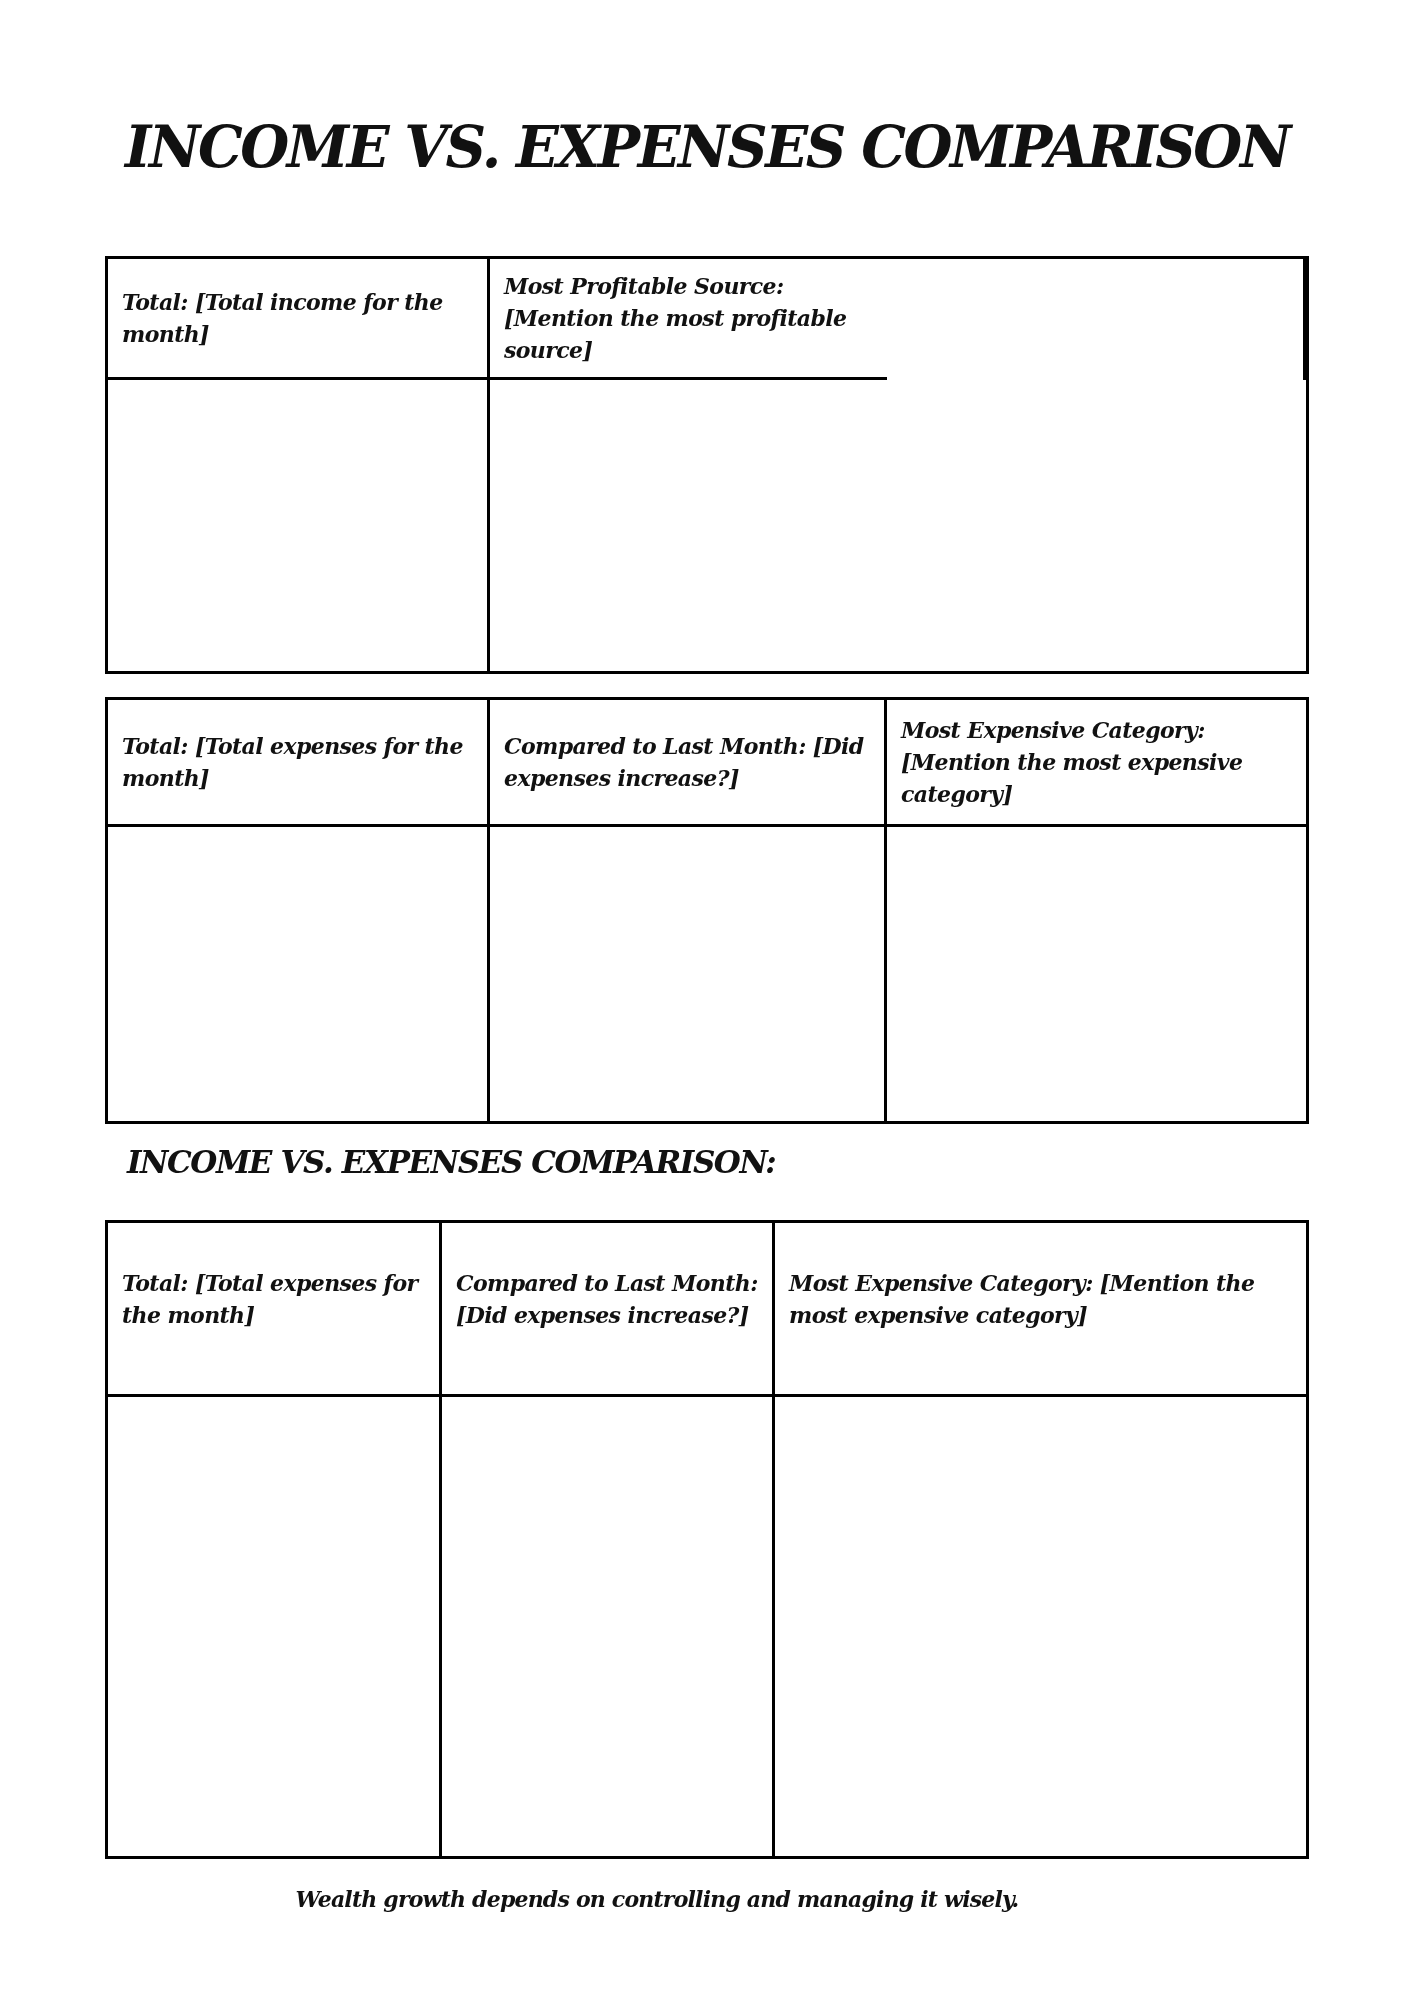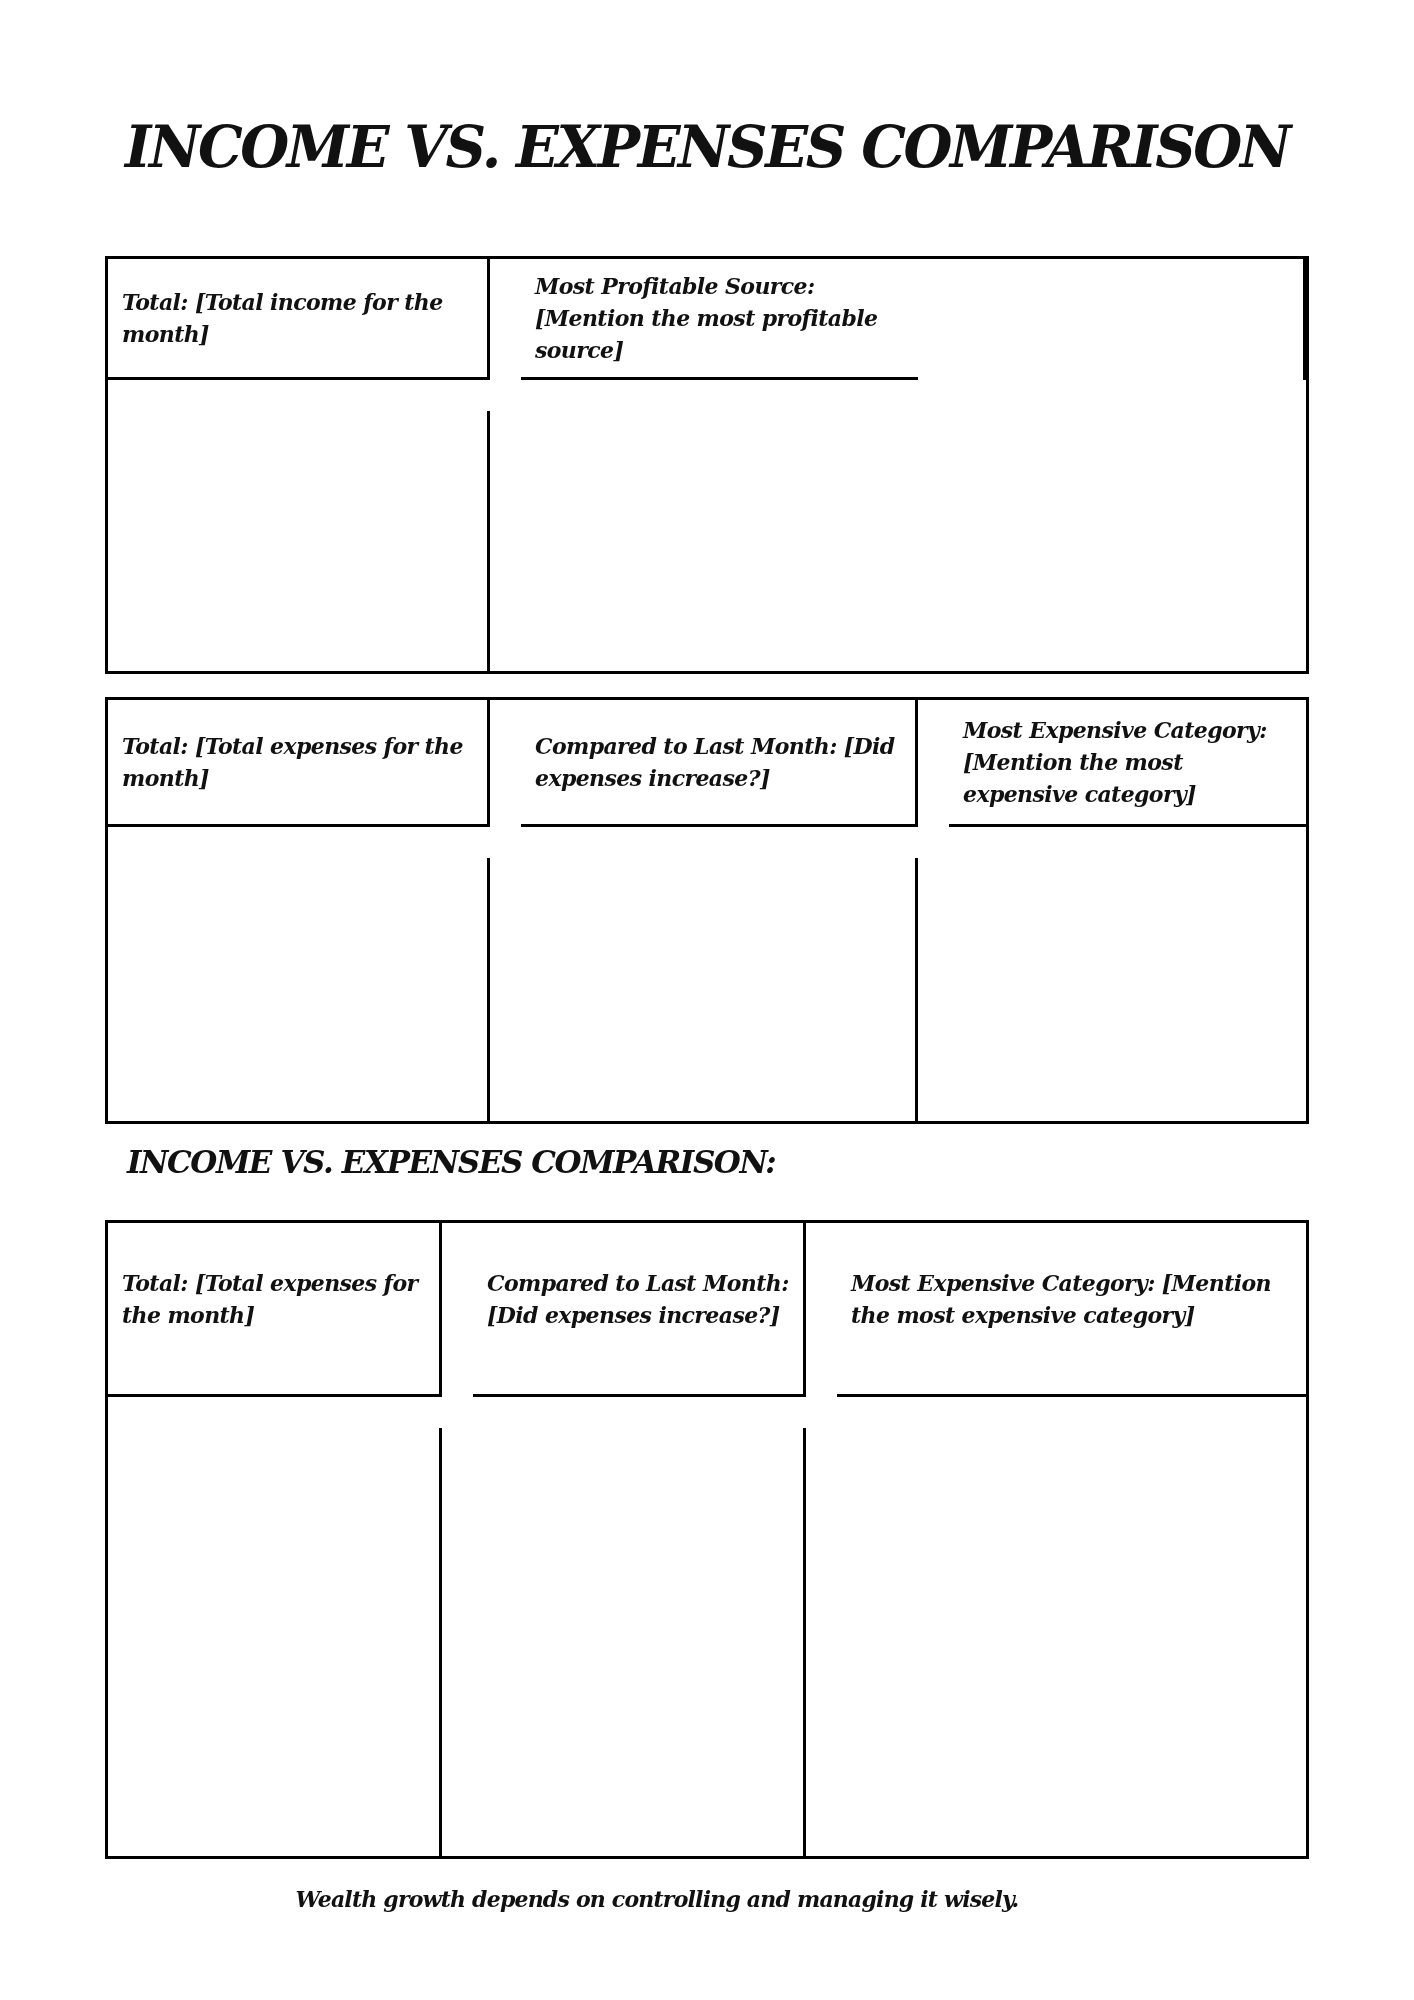--- a/index.html
+++ b/index.html
@@ -40,21 +40,20 @@
       font-size: 31px;
       letter-spacing: -1.4px;
       line-height: 1;
       margin: 0;
     }
     .grid {
       position: absolute;
       box-sizing: border-box;
       border: 3.5px solid #000;
       display: grid;
-      gap: 31px;
     }
     .cell {
       box-sizing: border-box;
       border-right: 3px solid #000;
       border-bottom: 3px solid #000;
       display: flex;
       align-items: center;
       padding: 0 14px;
       font-family: "DejaVu Serif", serif;
       font-weight: bold;

